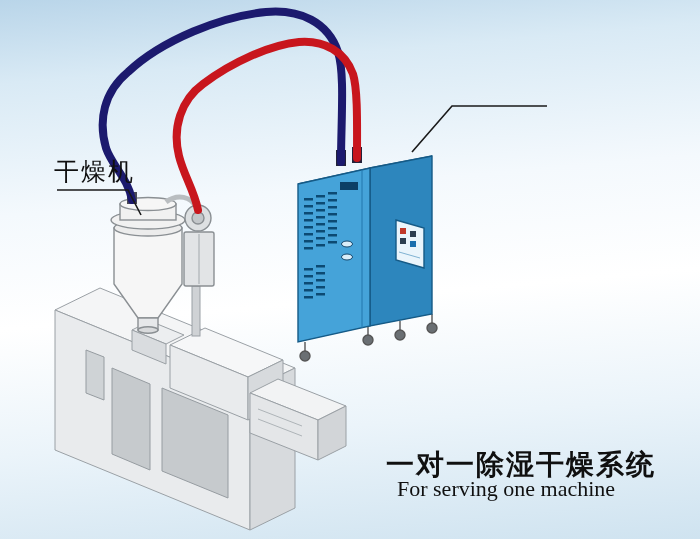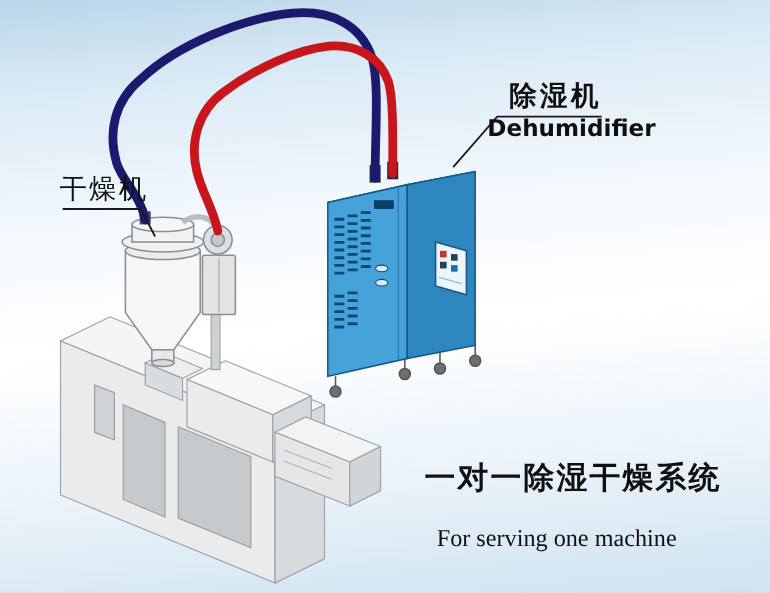--- a/index.html
+++ b/index.html
@@ -7,21 +7,21 @@
     position:relative;width:700px;height:539px;overflow:hidden;
     font-family:"DejaVu Sans","Liberation Sans",sans-serif;
     background:linear-gradient(175deg,#b9d5e9 0%,#d9eaf5 14%,#f4f9fd 36%,#ffffff 55%,#ebf4fa 76%,#cfe3f0 100%);
   }
   .stage svg{position:absolute;left:0;top:0;}
   .lbl{position:absolute;color:#101010;white-space:nowrap;line-height:1.05;}
   .lbl-hopper-zh{left:54px;top:159px;font-size:25px;font-weight:400;letter-spacing:2px;}
   .lbl-hopper-en{left:52px;top:192px;font-size:21px;font-weight:700;}
   .lbl-dehu-zh{left:463px;top:74px;font-size:25px;font-weight:700;letter-spacing:3px;}
   .lbl-dehu-en{left:443px;top:106px;font-size:21px;font-weight:700;}
-  .lbl-cap-zh{left:386px;top:420px;font-size:28px;font-weight:700;letter-spacing:2px;text-align:center;}
+  .lbl-cap-zh{left:386px;top:450px;font-size:28px;font-weight:700;letter-spacing:2px;text-align:center;}
   .lbl-cap-en{left:397px;top:477px;font-size:22px;font-weight:400;font-family:"Liberation Serif","DejaVu Serif",serif;}
 </style>
 </head>
 <body>
 
 <div class="stage">
 
   <svg width="700" height="539" viewBox="0 0 700 539">
 
     <g stroke="#9aa0a5" stroke-width="1">
@@ -110,18 +110,16 @@
 
     <path d="M132,200 C128,178 112,166 106,148 C98,120 104,92 128,72 C162,40 222,16 266,12 C300,9 328,22 338,52 C345,74 341,120 341,162" fill="none" stroke-width="8" stroke-linecap="round" stroke="#1c1a6e"></path>
     <path d="M198,210 C194,190 184,176 179,156 C172,128 181,100 203,84 C232,62 270,45 299,42 C325,40 345,52 353,74 C358,90 357,128 357,158" fill="none" stroke-width="8" stroke-linecap="round" stroke="#c8161d"></path>
 
     <polyline points="57,190 128,190 141,215" fill="none" stroke="#1a1a1a" stroke-width="1.6"></polyline>
     <polyline points="547,106 452,106 412,152" fill="none" stroke="#1a1a1a" stroke-width="1.6"></polyline>
   </svg>
 
   <div class="lbl lbl-hopper-zh">干燥机</div>
 
-  <div class="lbl lbl-dehu-zh">除湿机</div>
-  <div class="lbl lbl-dehu-en">Dehumidifier</div>
 
   <div class="lbl lbl-cap-zh">一对一除湿干燥系统</div>
   <div class="lbl lbl-cap-en">For serving one machine</div>
 </div>
 
 </body></html>

